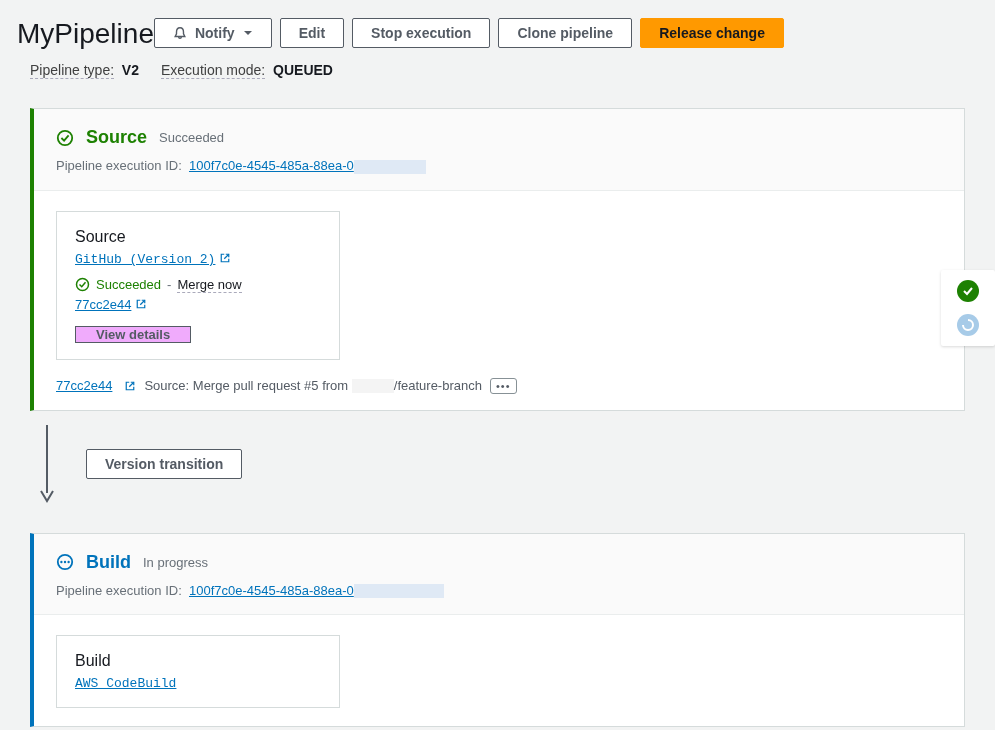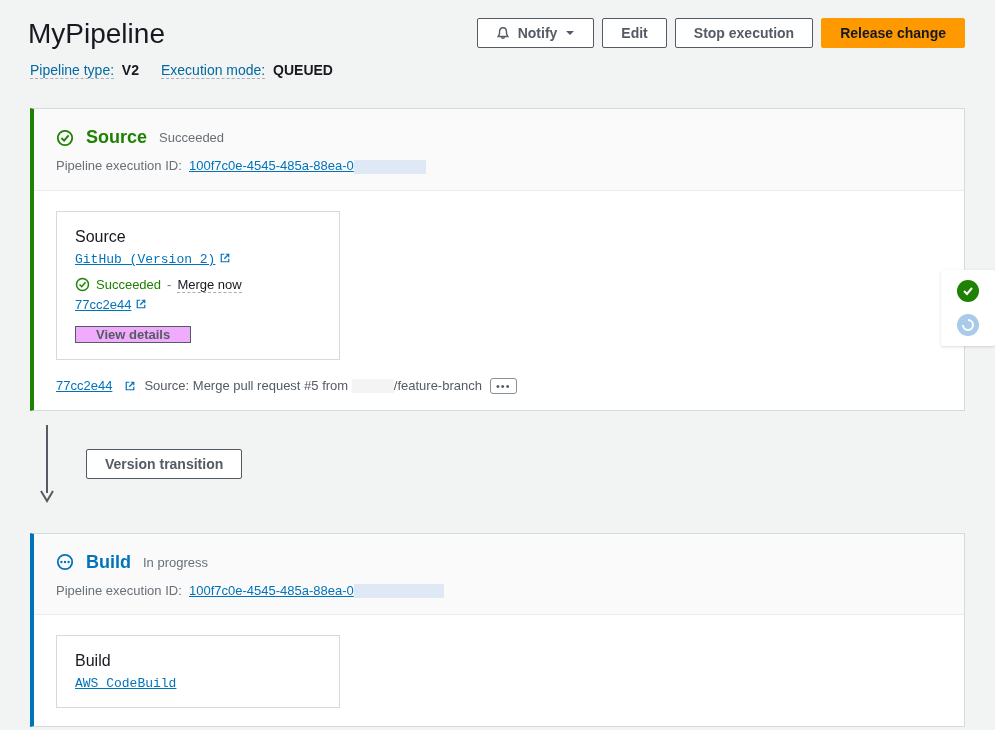--- a/index.html
+++ b/index.html
@@ -7,23 +7,22 @@
     font-family: "Amazon Ember", "Helvetica Neue", Arial, sans-serif;
     background: #f2f3f3;
     color: #16191f;
     font-size: 14px;
     width: 995px;
     height: 730px;
     overflow: hidden;
     position: relative;
   }
   .header {
-    padding: 18px 30px 0 28px;
-    display: flex;
-    justify-content: space-between;
+    padding: 18px 30px 0 17px;
+    display: flex;
     align-items: flex-start;
   }
   .title {
     font-size: 28px;
     font-weight: 400;
     color: #16191f;
   }
   .actions { display: flex; gap: 8px; }
   .btn {
     background: #fff;
@@ -43,21 +42,21 @@
     border-color: #ff9900;
     color: #16191f;
   }
   .meta-row {
     padding: 12px 30px 14px 30px;
     display: flex;
     gap: 22px;
     font-size: 14px;
   }
   .meta-label {
-    color: #0369a1;
+    color: #404040;
     border-bottom: 1px dashed #aab;
   }
   .meta-value { font-weight: 700; }
   .stage {
     margin: 16px 30px 0 30px;
     background: #fff;
     border: 1px solid #d5dbdb;
     border-left: 4px solid;
     border-radius: 0;
   }
@@ -173,20 +172,21 @@
           <path d="M8 2 C5 2 4 4 4 7 L4 9 L2.5 12 L13.5 12 L12 9 L12 7 C12 4 11 2 8 2 Z"></path>
           <path d="M6.5 12.5 a1.5 1.5 0 0 0 3 0"></path>
         </svg>
       <span>Notify</span>
       <svg width="10" height="10" viewBox="0 0 10 10">
           <path d="M1 3 L5 7 L9 3 Z" fill="#545b64"></path>
         </svg>
     </button>
     <button class="btn">Edit</button>
     <button class="btn">Stop execution</button>
+    <button class="btn">Clone pipeline</button>
     <button class="btn btn-primary">Release change</button>
   </div>
 </div>
 
 <div class="meta-row">
   <div>
     <span class="meta-label">Pipeline type:</span>
     &nbsp;<span class="meta-value">V2</span>
   </div>
   <div>

